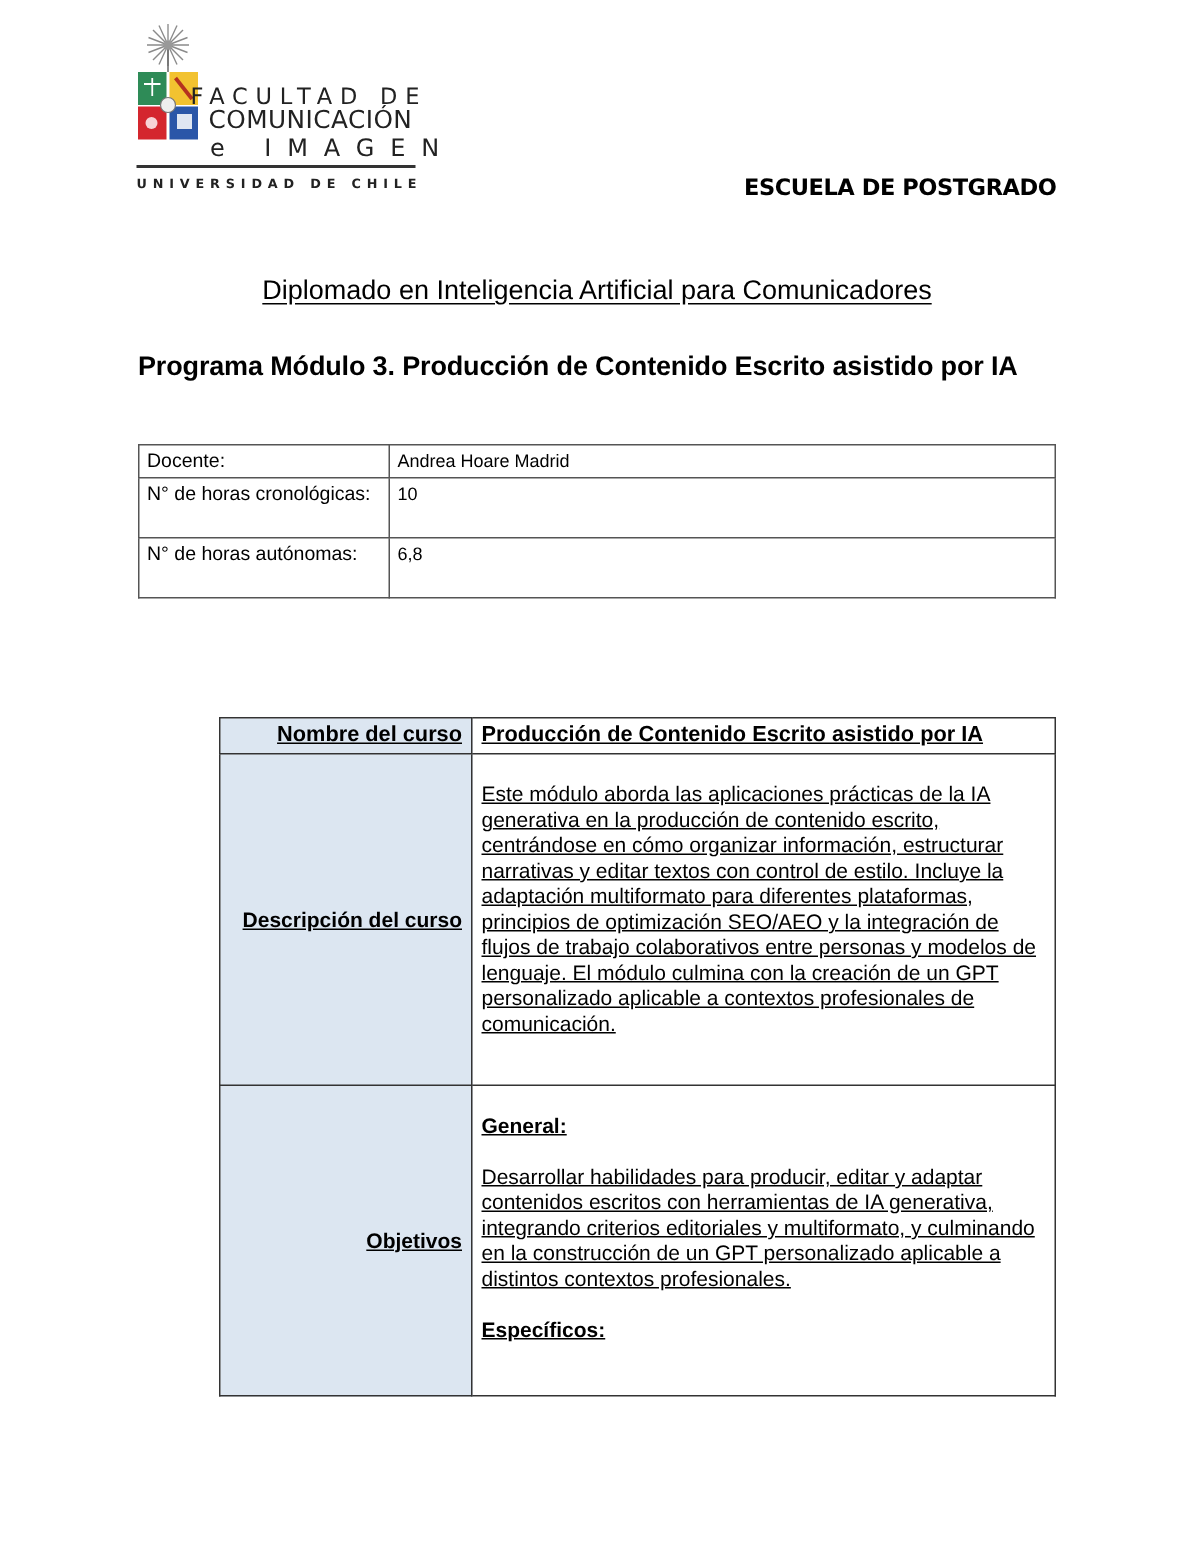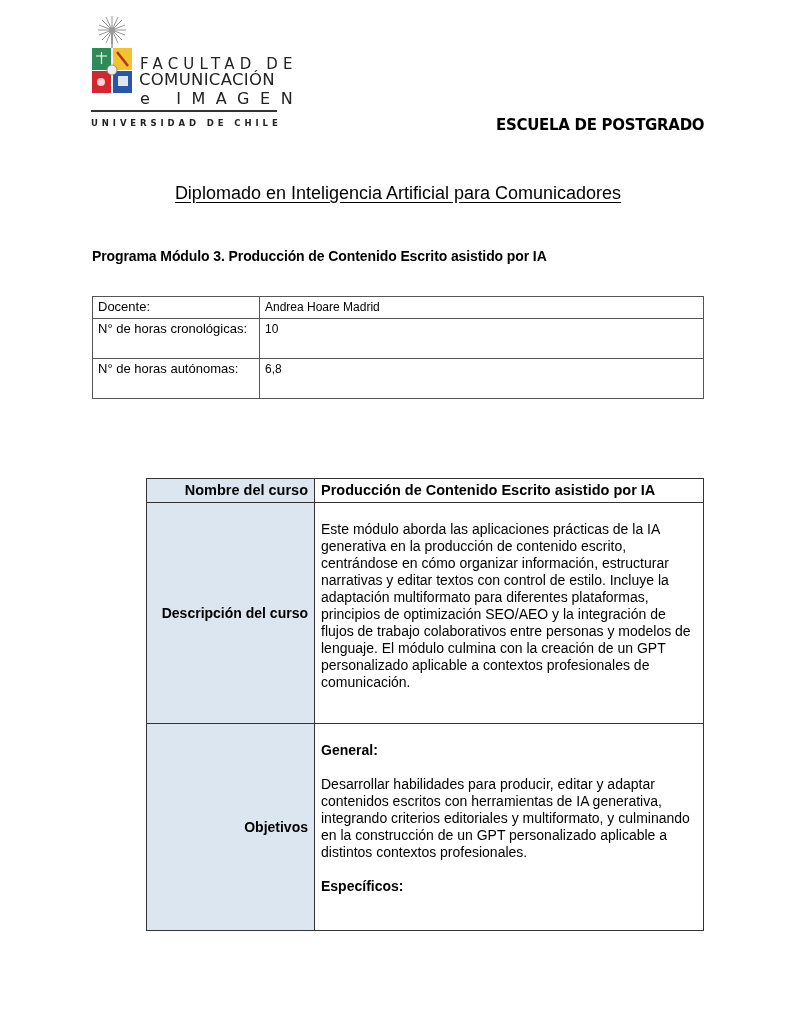--- a/index.html
+++ b/index.html
@@ -1,42 +1,42 @@
 <!DOCTYPE html>
 <html><head>
   <meta charset="utf-8">
   <style>
     html, body { margin: 0; padding: 0; background: #ffffff; }
     body { width: 800px; height: 1035px; position: relative; overflow: hidden; font-family: "Liberation Sans", sans-serif; color: #000; }
 
     .logo { position: absolute; left: 90px; top: 14px; width: 190px; height: 108px; }
     .logo .emblem { position: absolute; left: 0; top: 0; width: 44px; height: 90px; }
-    .logo .fac-line1 { position: absolute; left: 50px; top: 41px; font-size: 15px; letter-spacing: 5.2px; color: #222; font-family: "DejaVu Sans", sans-serif; white-space: nowrap; }
+    .logo .fac-line1 { position: absolute; left: 37px; top: 41px; font-size: 15px; letter-spacing: 5.2px; color: #222; font-family: "DejaVu Sans", sans-serif; white-space: nowrap; }
     .logo .fac-line2 { position: absolute; left: 49px; top: 56px; font-size: 16.5px; color: #222; font-family: "DejaVu Sans", sans-serif; white-space: nowrap; letter-spacing: 0.3px; }
     .logo .fac-line3 { position: absolute; left: 50px; top: 75px; font-size: 16px; color: #222; font-family: "DejaVu Sans", sans-serif; white-space: nowrap; letter-spacing: 10.6px; }
     .logo .rule { position: absolute; left: 1px; top: 96px; width: 186px; height: 2px; background: #333; }
     .logo .uchile { position: absolute; left: 1px; top: 104px; font-size: 8.5px; font-weight: bold; letter-spacing: 3.9px; color: #222; white-space: nowrap; font-family: "DejaVu Sans", sans-serif; }
 
     .escuela { position: absolute; left: 496px; top: 116px; font-size: 15px; font-weight: bold; font-family: "DejaVu Sans", sans-serif; white-space: nowrap; letter-spacing: -0.3px; }
 
     .diplomado { position: absolute; left: 0; width: 800px; top: 183px; text-align: center; font-size: 18px; text-decoration: underline; text-underline-offset: 3px; }
     .diplomado span { margin-left: -4px; }
 
-    .programa { position: absolute; left: 92px; top: 248px; font-size: 14px; font-weight: bold; white-space: nowrap; letter-spacing: -0.1px; }
+    .programa { position: absolute; left: 92px; top: 234px; font-size: 18px; font-weight: bold; white-space: nowrap; letter-spacing: -0.1px; }
 
     table.info { position: absolute; left: 92px; top: 296px; width: 612px; border-collapse: collapse; font-size: 13px; }
     table.info td { border: 1px solid #555; padding: 1px 5px 2px 5px; vertical-align: top; line-height: 18px; }
     table.info td.lbl { width: 156px; }
     table.info td.val { font-size: 12px; }
     table.info tr.r1 td { height: 18px; }
     table.info tr.r2 td { height: 18px; }
     table.info tr.r3 td { height: 36px; }
     table.info tr.r4 td { height: 36px; }
 
-    table.course { position: absolute; left: 146px; top: 478px; width: 558px; border-collapse: collapse; font-size: 14px; }
+    table.course { position: absolute; left: 146px; top: 478px; width: 558px; border-collapse: collapse; font-size: 14px; text-decoration: underline; }
     table.course td { border: 1.5px solid #333; }
     table.course td.lbl { background: #dce6f1; width: 157px; text-align: right; padding: 0 6px 0 4px; font-weight: bold; line-height: 17px; }
     table.course td.cnt { padding: 0 6px 0 6px; line-height: 17px; margin-left: 37px; }
     table.course tr.hdr td { height: 23px; vertical-align: middle; font-size: 14.5px; }
     table.course tr.hdr td.cnt { font-weight: bold; }
     table.course tr.desc td { height: 202px; vertical-align: middle; }
     table.course tr.desc td.cnt { vertical-align: top; padding-top: 18px; }
     table.course tr.obj td { height: 188px; }
     table.course tr.obj td.lbl { vertical-align: middle; padding-top: 0; }
     table.course tr.obj td.cnt { vertical-align: top; padding-top: 18px; }

